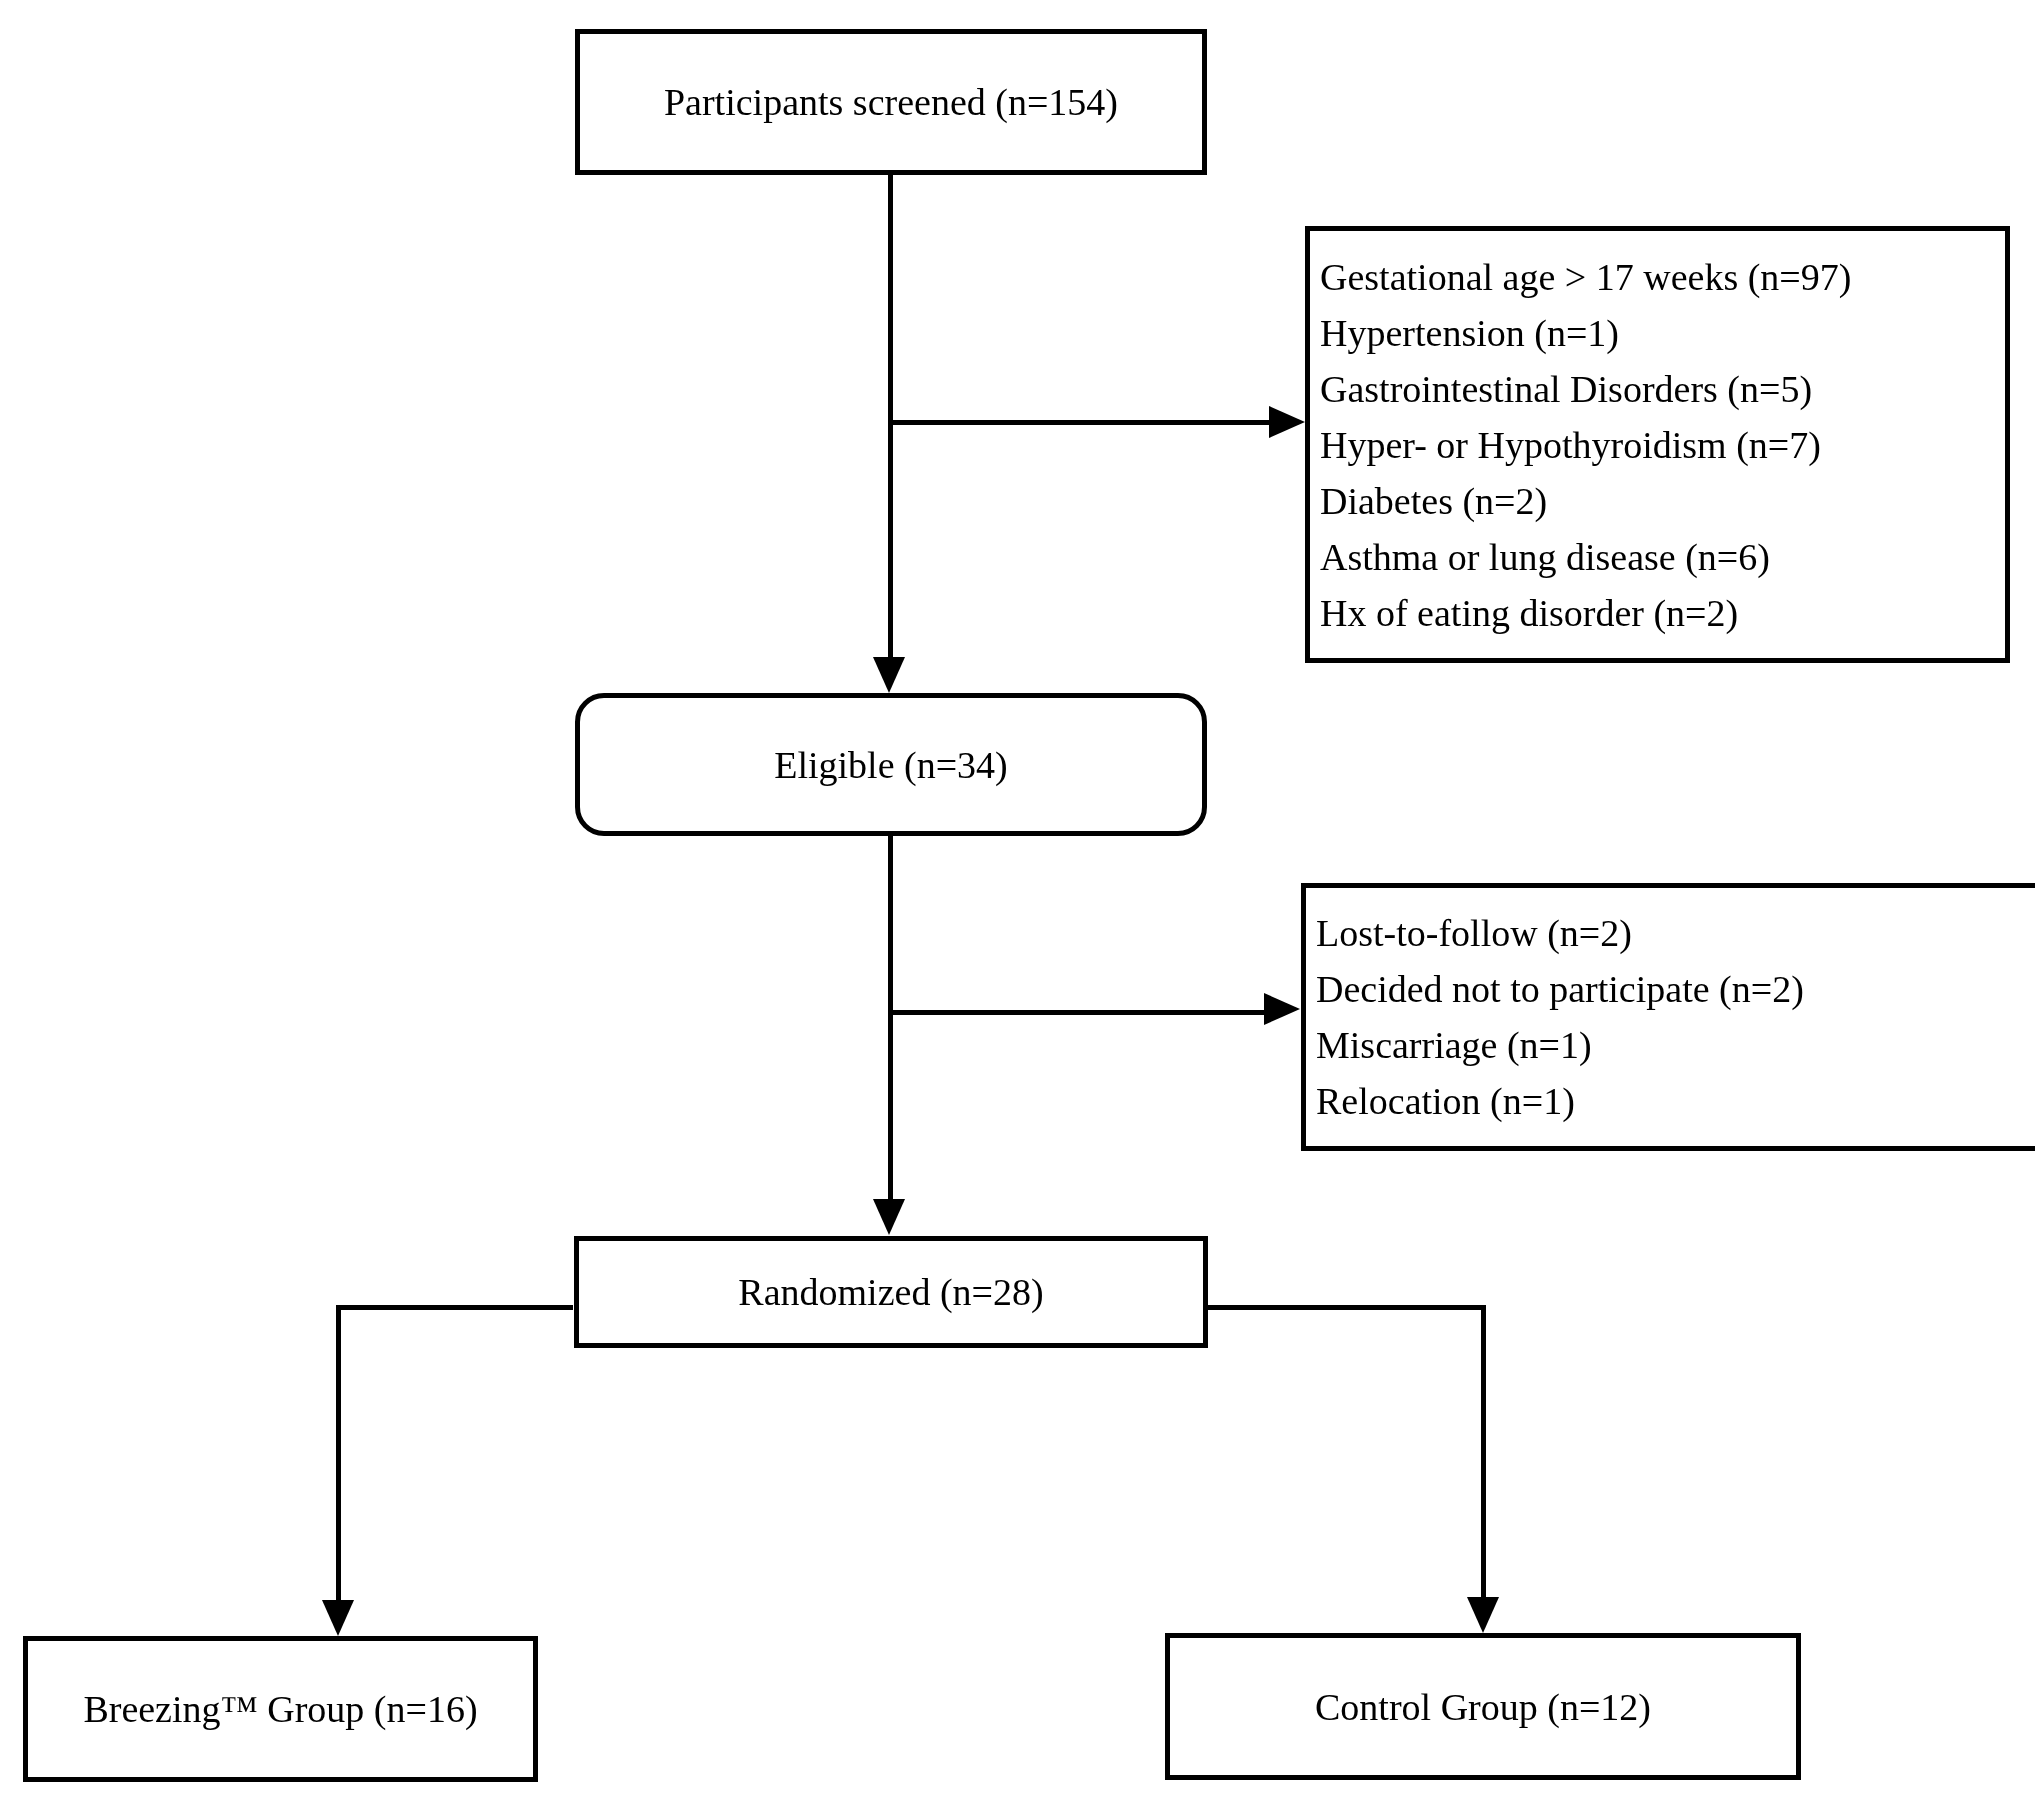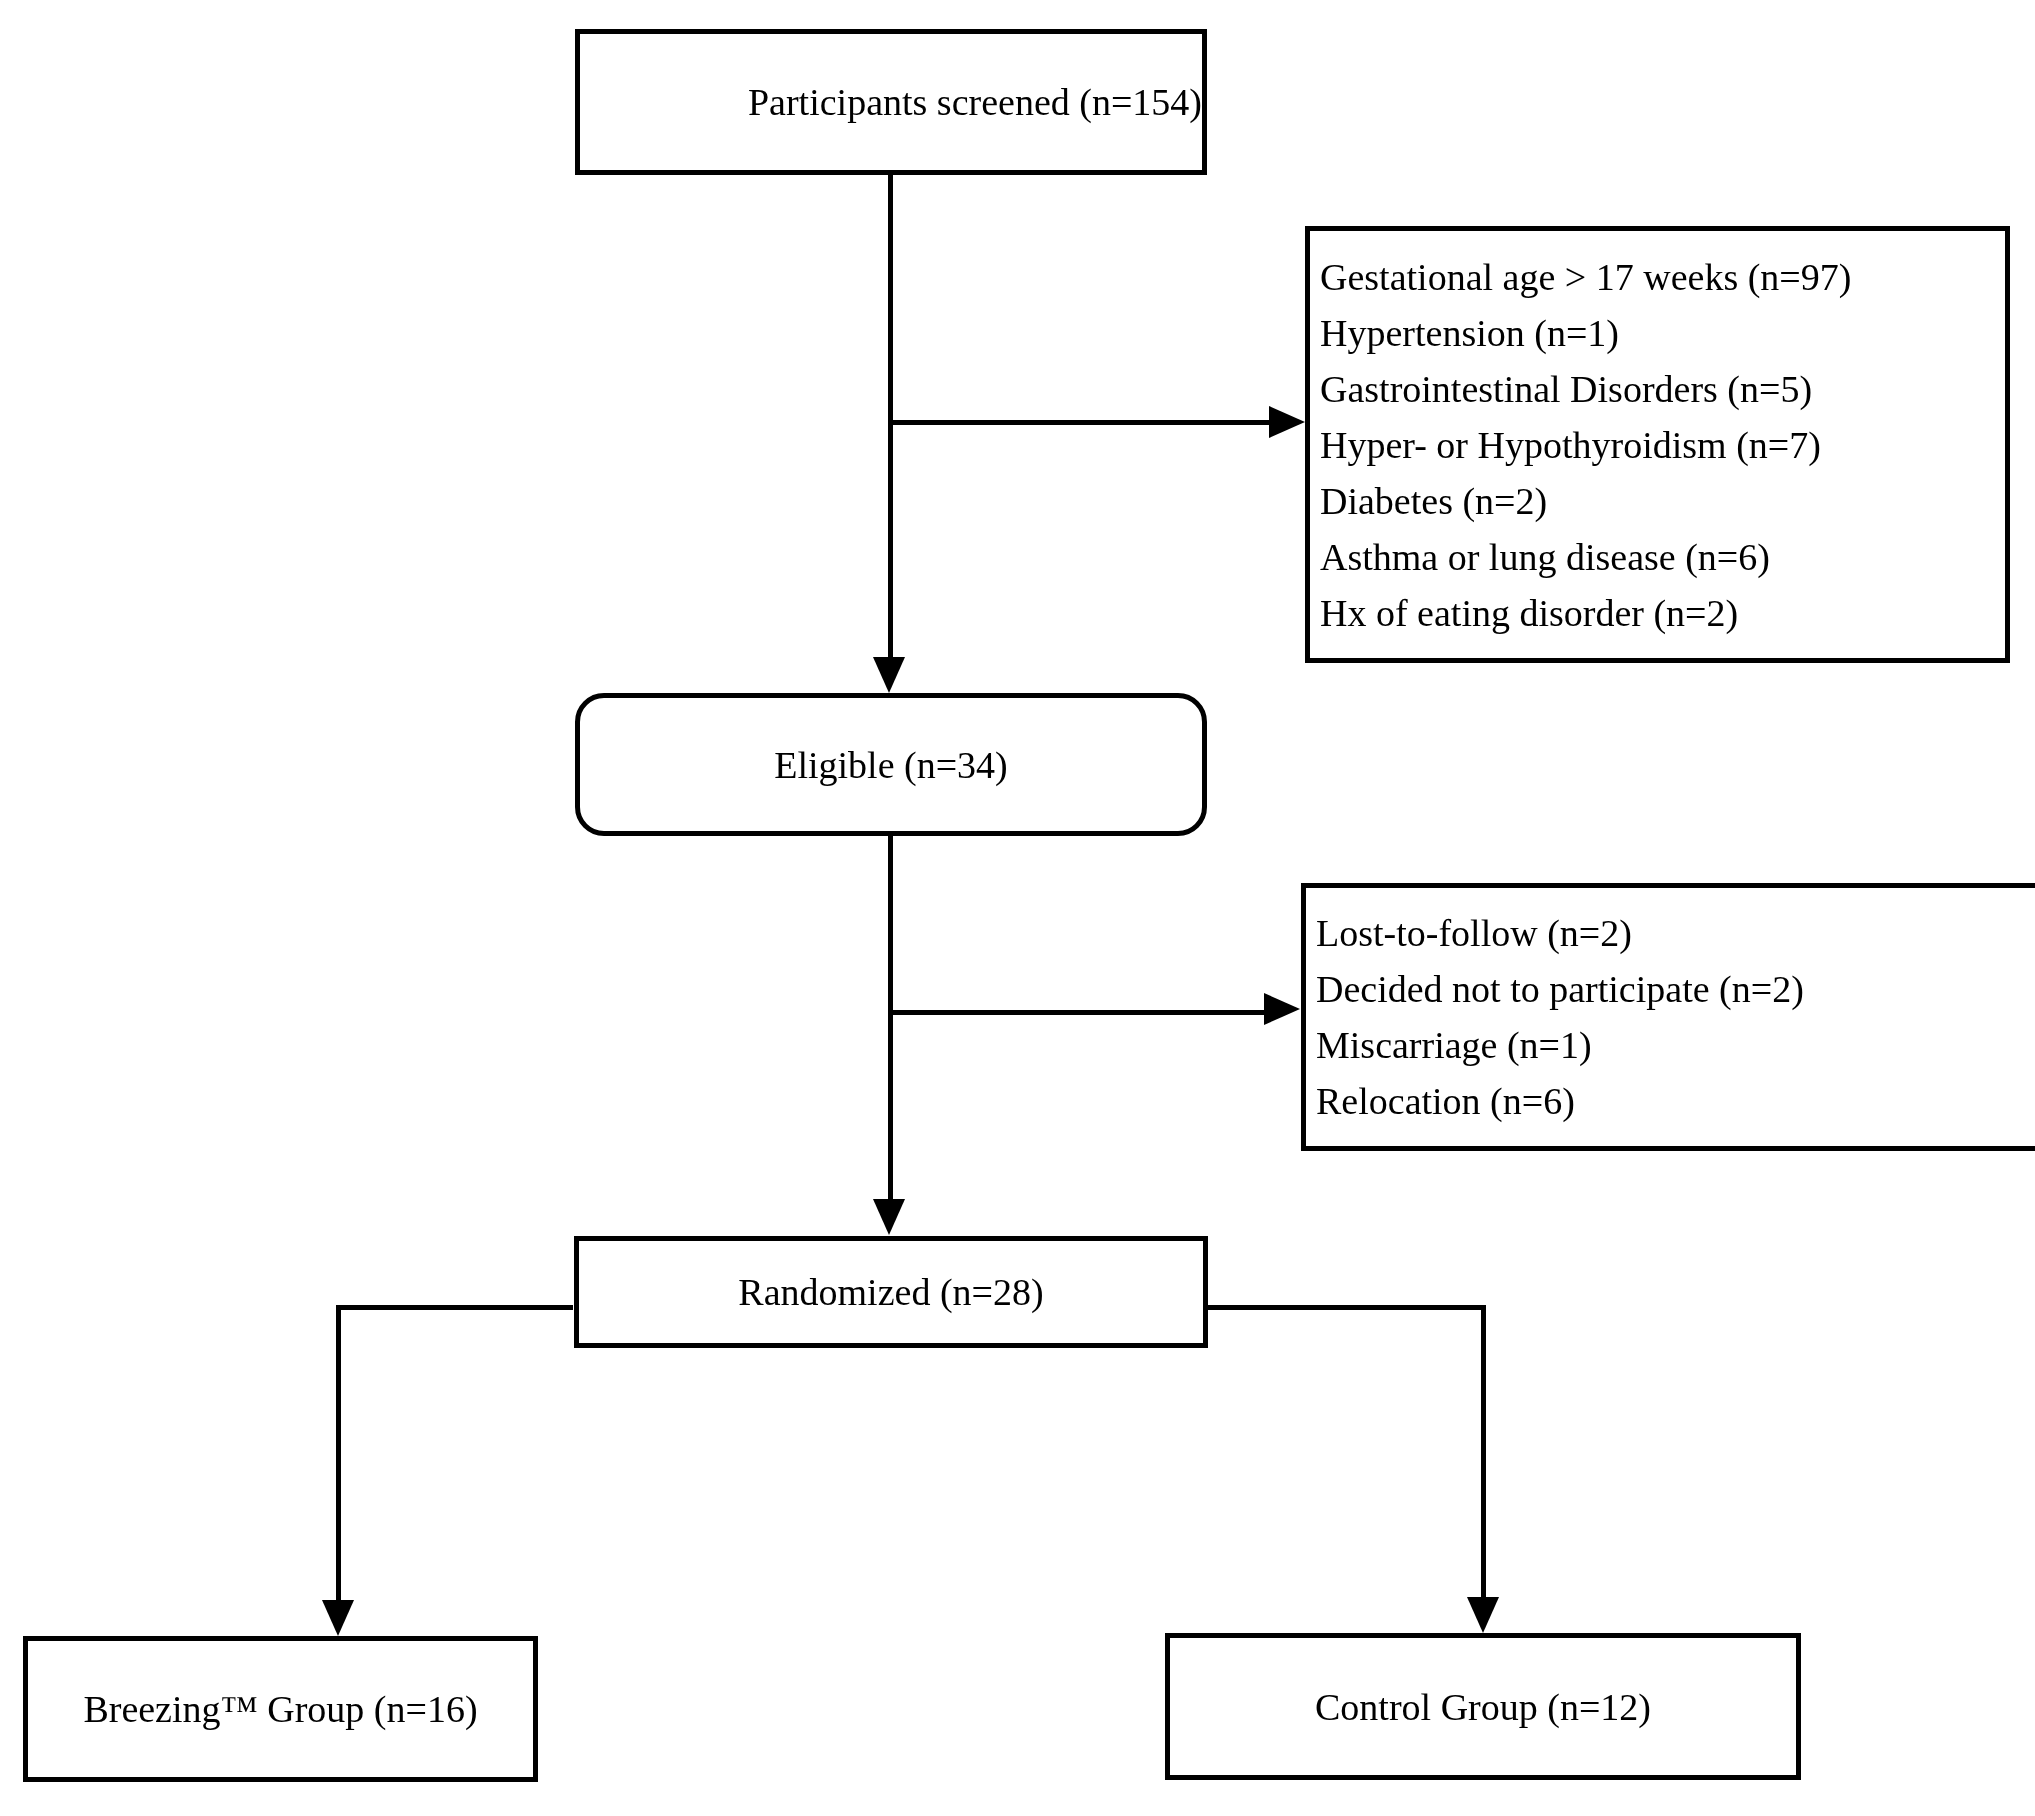--- a/index.html
+++ b/index.html
@@ -66,21 +66,21 @@
   .arrow-right {
     position: absolute;
     width: 0;
     height: 0;
     border-top: 16.7px solid transparent;
     border-bottom: 16.7px solid transparent;
     border-left: 36px solid #000000;
   }
 
   
-  #box-screened   { left: 575px;  top: 29px;   width: 632px; height: 146px; justify-content: flex-end; }
+  #box-screened   { left: 575px;  top: 29px;   width: 632px; height: 146px; }
   #box-excl1      { left: 1305px; top: 226px;  width: 705px; height: 437px; }
   #box-eligible   { left: 575px;  top: 693px;  width: 632px; height: 143px; border-radius: 29px; }
   #box-excl2      { left: 1301px; top: 883px; width: 820px; height: 268px; }
   #box-randomized { left: 574px;  top: 1236px; width: 634px; height: 112px; }
   #box-breezing   { left: 23px;   top: 1636px; width: 515px; height: 146px; }
   #box-control    { left: 1165px; top: 1633px; width: 636px; height: 147px; }
 
   
   #v-screened-eligible   { left: 888px; top: 175px;  height: 486px; }
   #a-screened-eligible   { left: 873px; top: 657px; }
@@ -117,21 +117,21 @@
   </div>
 
   <div class="box" id="box-eligible">
     <span>Eligible (n=34)</span>
   </div>
 
   <div class="listbox" id="box-excl2">
     <div class="excl-line">Lost-to-follow (n=2)</div>
     <div class="excl-line">Decided not to participate (n=2)</div>
     <div class="excl-line">Miscarriage (n=1)</div>
-    <div class="excl-line">Relocation (n=6)</div>
+    <div class="excl-line">Relocation (n=1)</div>
   </div>
 
   <div class="box" id="box-randomized">
     <span>Randomized (n=28)</span>
   </div>
 
   <div class="box" id="box-breezing">
     <span>Breezing™ Group (n=16)</span>
   </div>
 

